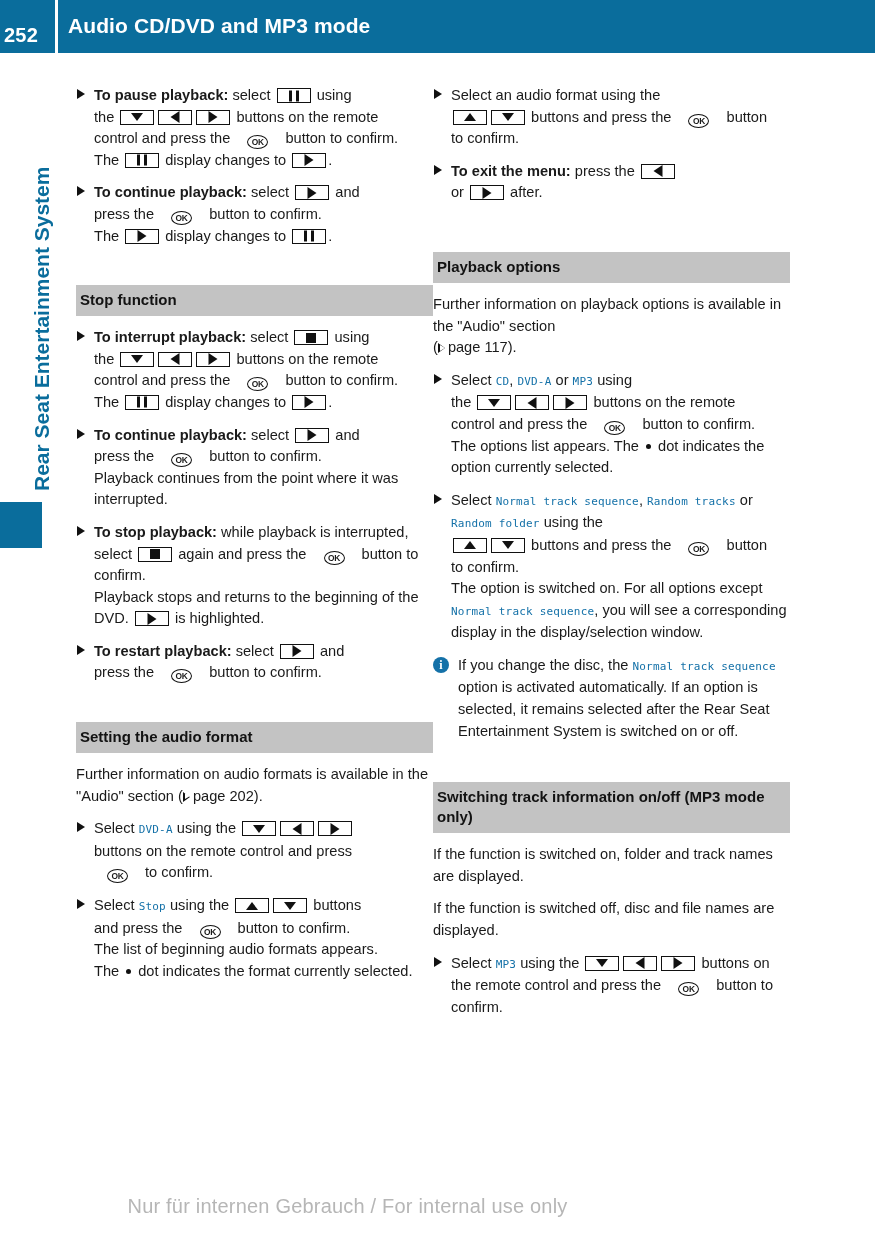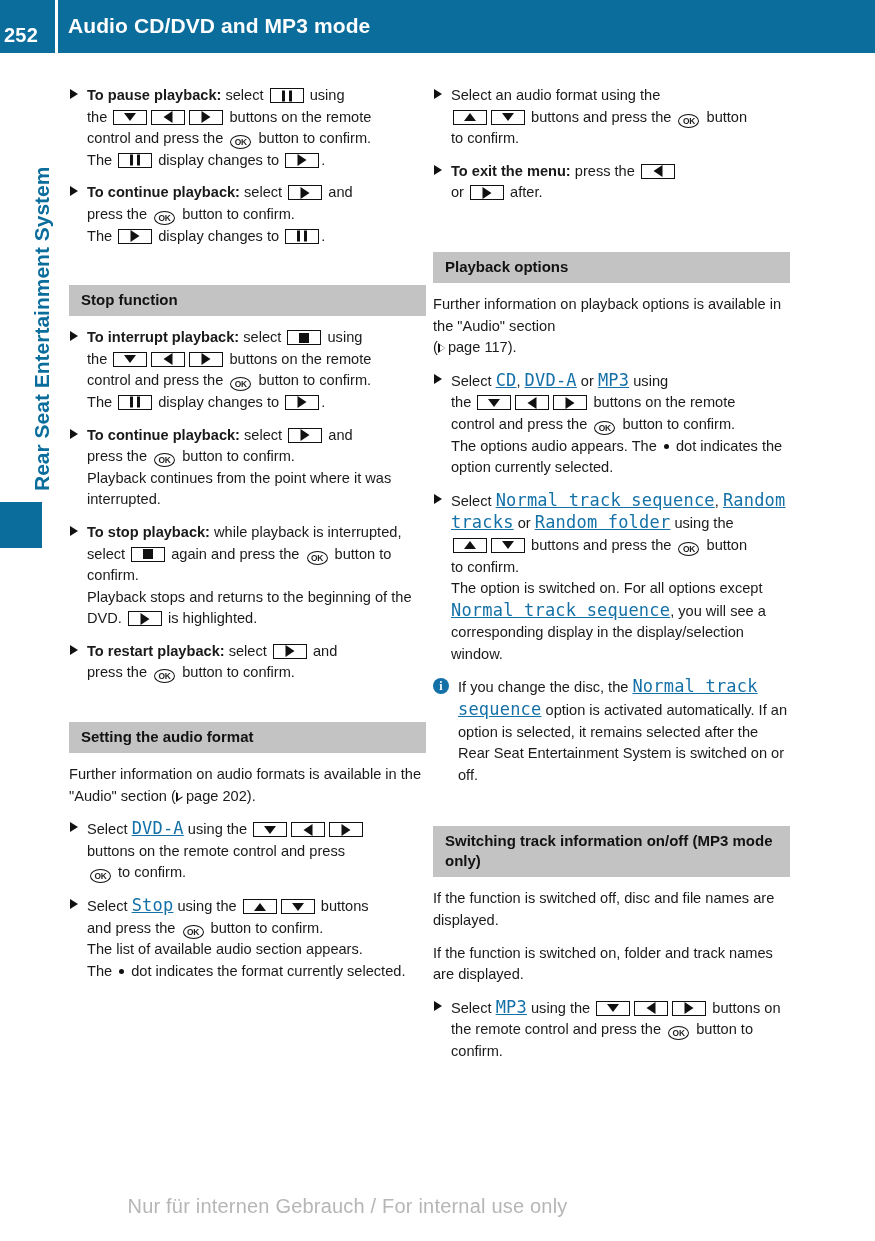--- a/index.html
+++ b/index.html
@@ -51,28 +51,28 @@
   .rail-tab{
     position:absolute;left:0;top:449px;width:42px;height:46px;
     background:#0a6d9c;
   }
 
   
   .col{
     position:absolute;top:85px;width:357px;
     font-size:14.6px;line-height:21.6px;
   }
-  .col-left{left:69px;}
+  .col-left{left:76px;}
   .col-right{left:433px;}
 
   
   .secthead{
     background:#c3c3c3;
     font-weight:bold;font-size:15px;line-height:20px;
-    padding:5px 8px 6px 12px;
+    padding:5px 8px 6px 4px;
     color:#121212;
     margin:0 0 11px 0;
     box-sizing:border-box;
   }
   .para{margin:0 0 11px 0;}
 
   .bullet{
     position:relative;
     padding-left:18px;
     margin:0 0 11px 0;
@@ -84,23 +84,22 @@
     border-top:5px solid transparent;
     border-bottom:5px solid transparent;
   }
 
   b{font-weight:bold;}
 
   
   .term{
     font-family:"DejaVu Sans Mono",monospace;
     color:#1471a8;
-    font-size:17px;
+    font-size:11px;
     letter-spacing:.2px;
-    text-decoration:underline;
   }
 
   
   .key{
     display:inline-block;
     border:1.6px solid #111;
     width:34px;height:15px;
     vertical-align:-3px;
     position:relative;
     margin:0 2px;
@@ -155,21 +154,21 @@
     display:inline-block;
     border:1.5px solid #111;
     border-radius:50%;
     width:21px;height:14px;
     line-height:12px;
     text-align:center;
     font-size:8.4px;
     font-weight:bold;
     letter-spacing:-0.2px;
     vertical-align:-2px;
-    margin:0 3px;
+    margin:0 13px;
     box-sizing:border-box;
     font-family:"Liberation Sans",sans-serif;
   }
 
   
   .refarrow{
     display:inline-block;
     width:0;height:0;
     border-left:7px solid transparent;
     border-top:5px solid transparent;
@@ -296,21 +295,21 @@
     <span class="tri"></span>
     <span>Select </span><span class="term">DVD-A</span><span> using the </span><span class="key down"><i></i></span><span class="key left"><i></i></span><span class="key right"><i></i></span><br>
     <span>buttons on the remote control and press</span><br>
     <span class="okkey">OK</span><span> to confirm.</span>
   </div>
 
   <div class="bullet">
     <span class="tri"></span>
     <span>Select </span><span class="term">Stop</span><span> using the </span><span class="key up"><i></i></span><span class="key down"><i></i></span><span> buttons</span><br>
     <span>and press the </span><span class="okkey">OK</span><span> button to confirm.</span><br>
-    <span>The list of available audio section appears.</span><br>
+    <span>The list of beginning audio formats appears.</span><br>
     <span>The </span><span class="dot"></span><span> dot indicates the format currently selected.</span>
   </div>
 
 </div>
 
 <div class="col col-right">
 
   <div class="bullet">
     <span class="tri"></span>
     <span>Select an audio format using the</span><br>
@@ -328,41 +327,41 @@
 
   <div class="secthead">Playback options</div>
 
   <div class="para"><span>Further information on playback options is available in the "Audio" section</span><br><span>(</span><span class="refarrow"></span><span>page 117</span><span>).</span></div>
 
   <div class="bullet">
     <span class="tri"></span>
     <span>Select </span><span class="term">CD</span><span>, </span><span class="term">DVD-A</span><span> or </span><span class="term">MP3</span><span> using</span><br>
     <span>the </span><span class="key down"><i></i></span><span class="key left"><i></i></span><span class="key right"><i></i></span><span> buttons on the remote</span><br>
     <span>control and press the </span><span class="okkey">OK</span><span> button to confirm.</span><br>
-    <span>The options audio appears. The </span><span class="dot"></span><span> dot indicates the option currently selected.</span>
+    <span>The options list appears. The </span><span class="dot"></span><span> dot indicates the option currently selected.</span>
   </div>
 
   <div class="bullet">
     <span class="tri"></span>
     <span>Select </span><span class="term">Normal track sequence</span><span>, </span><span class="term">Random tracks</span><span> or </span><span class="term">Random folder</span><span> using the</span><br>
     <span class="key up"><i></i></span><span class="key down"><i></i></span><span> buttons and press the </span><span class="okkey">OK</span><span> button</span><br>
     <span>to confirm.</span><br>
     <span>The option is switched on. For all options except </span><span class="term">Normal track sequence</span><span>, you will see a corresponding display in the display/selection window.</span>
   </div>
 
   <div class="note">
     <span class="infoicon">i</span><span>If you change the disc, the </span><span class="term">Normal track sequence</span><span> option is activated automatically. If an option is selected, it remains selected after the Rear Seat Entertainment System is switched on or off.</span>
   </div>
 
   <div style="height:29px"></div>
 
   <div class="secthead">Switching track information on/off (MP3 mode only)</div>
 
+  <div class="para">If the function is switched on, folder and track names are displayed.</div>
   <div class="para">If the function is switched off, disc and file names are displayed.</div>
-  <div class="para">If the function is switched on, folder and track names are displayed.</div>
 
   <div class="bullet">
     <span class="tri"></span>
     <span>Select </span><span class="term">MP3</span><span> using the </span><span class="key down"><i></i></span><span class="key left"><i></i></span><span class="key right"><i></i></span><span> buttons on the remote control and press the </span><span class="okkey">OK</span><span> button to confirm.</span>
   </div>
 
 </div>
 
 <div class="footer">Nur für internen Gebrauch / For internal use only</div>
 

